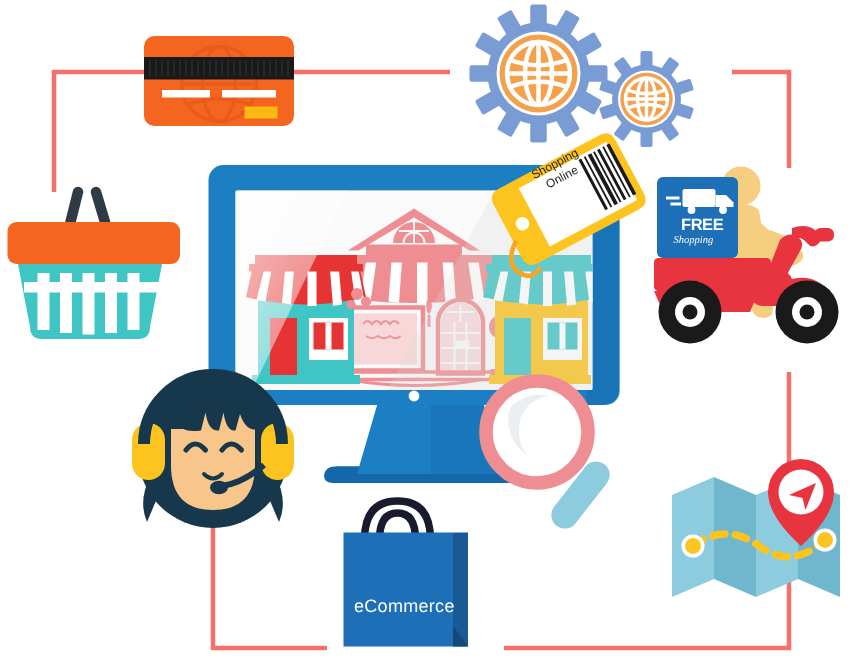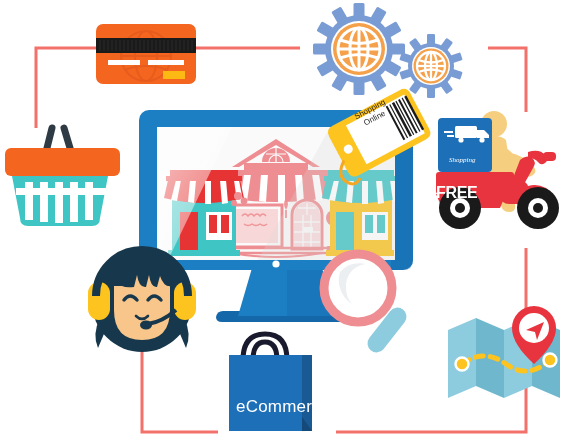--- a/index.html
+++ b/index.html
@@ -27,49 +27,48 @@
   }
   .lbl {
     position: absolute;
     white-space: nowrap;
     pointer-events: none;
   }
   
   #ecom-label {
     left: 236px;
     top: 397px;
-    font-size: 17px;
+    font-size: 12px;
     color: #ffffff;
     letter-spacing: 0.2px;
     font-family: "Liberation Sans", sans-serif;
   }
   
   #tag-text {
     left: 344px;
     top: 118px;
     width: 54px;
     transform: rotate(-28deg);
     transform-origin: 0 0;
     color: #1c1c1c;
     font-size: 8px;
     line-height: 10px;
     font-family: "Liberation Sans", sans-serif;
     text-align: center;
   }
   #tag-text .l2 { display:block; }
   
   #free-label {
-    left: 436px;
+    left: 454px;
     top: 144px;
-    font-size: 16px;
+    font-size: 11px;
     font-weight: bold;
     color: #ffffff;
     letter-spacing: -0.3px;
     font-family: "Liberation Sans", sans-serif;
-    margin-top: 40px;
   }
   #delivery-label {
     left: 449px;
     top: 156px;
     font-size: 7px;
     color: #ffffff;
     font-style: italic;
     font-family: "Liberation Serif", serif;
   }
 </style>

